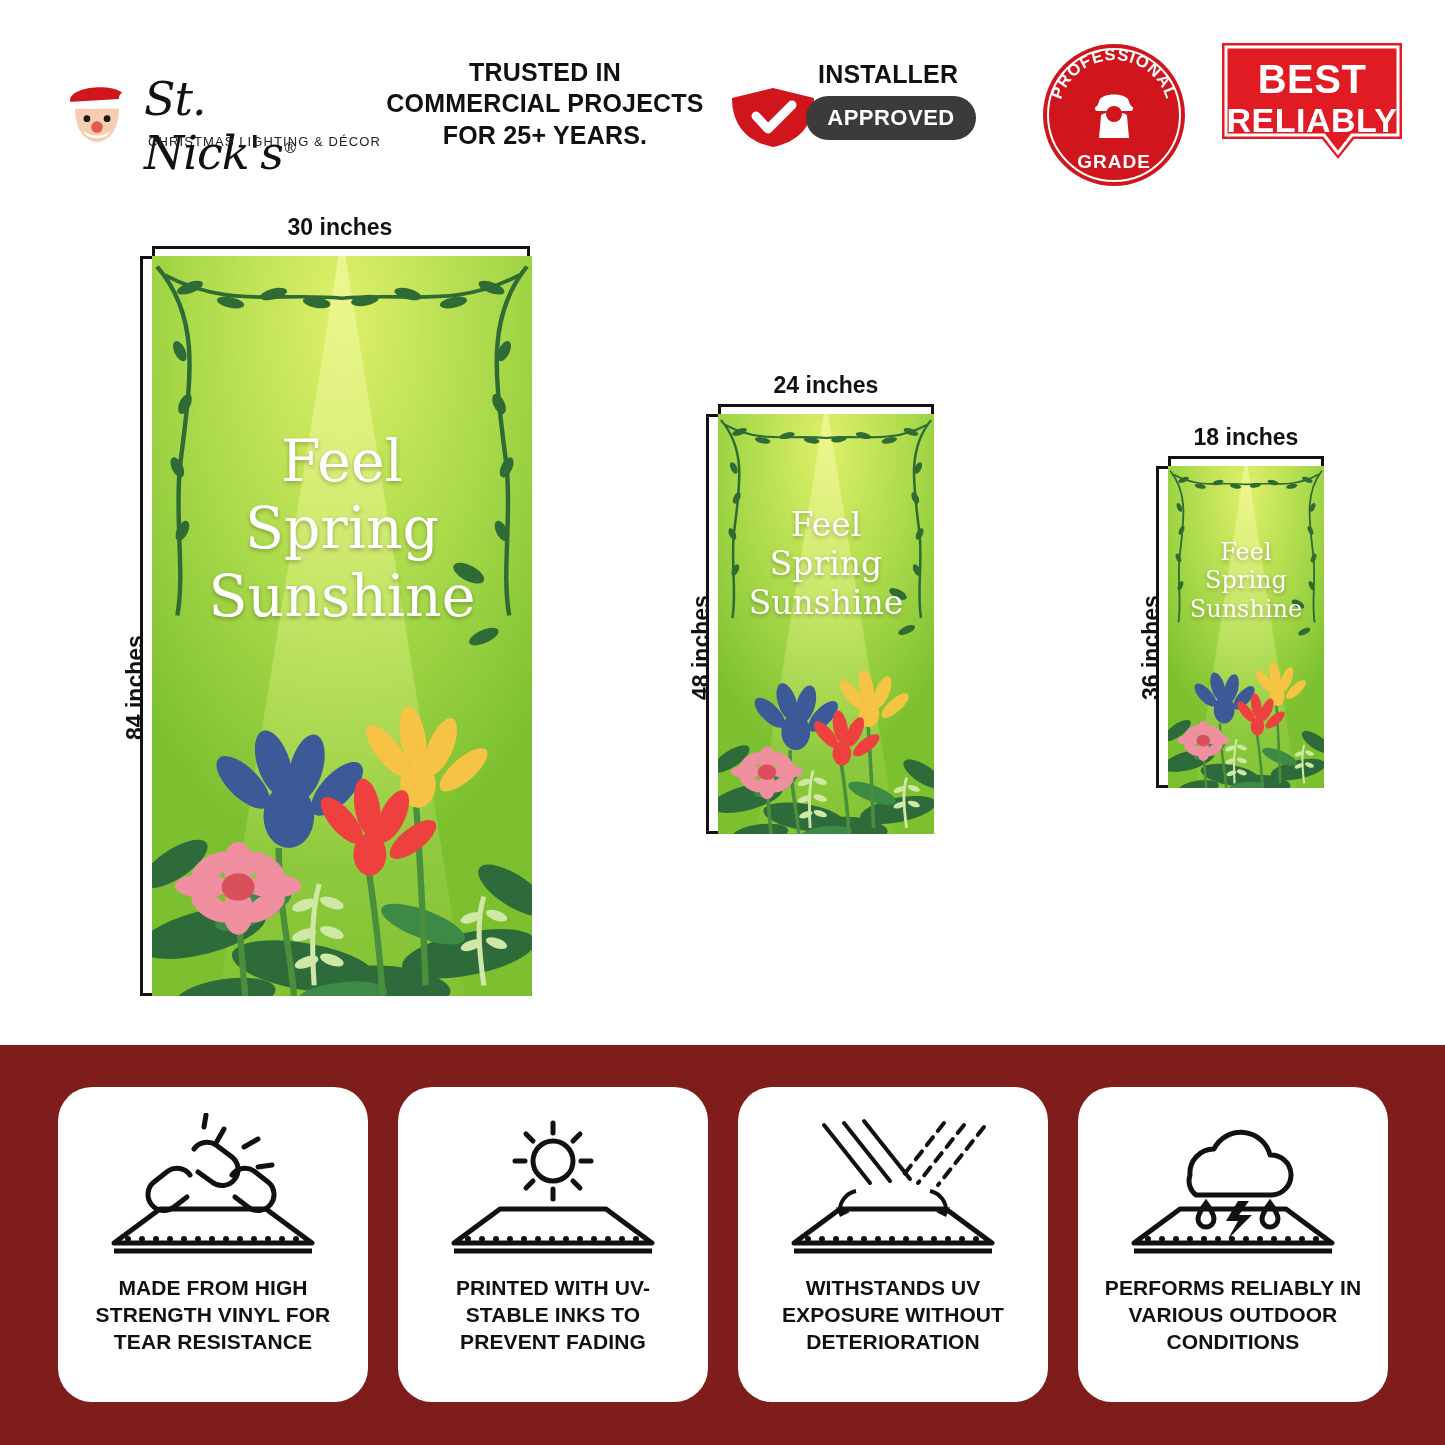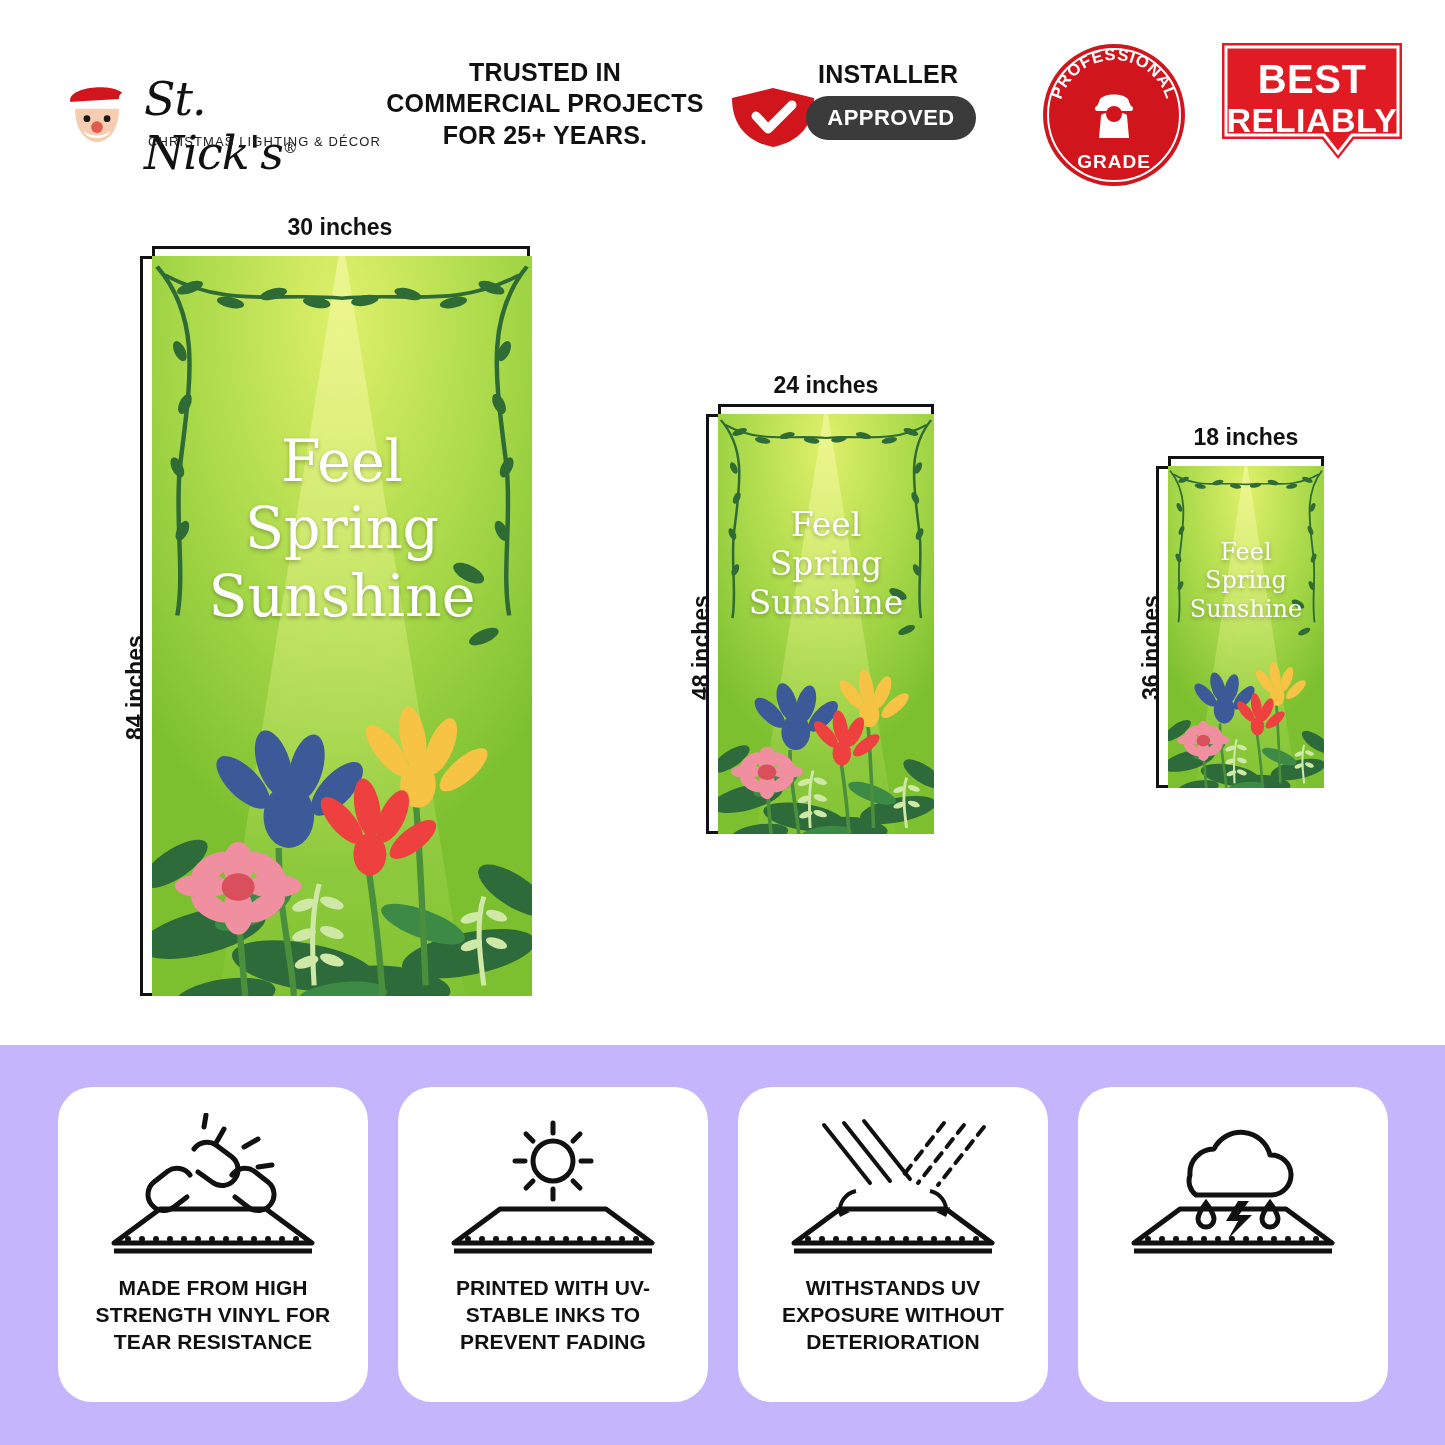--- a/index.html
+++ b/index.html
@@ -227,21 +227,21 @@
     pointer-events: none;
   }
 
   
   .features {
     position: absolute;
     left: 0;
     bottom: 0;
     width: 1445px;
     height: 400px;
-    background: #c4b5fd;
+    background: #7f1d1d;
     padding-top: 0;
   }
   .feature-row {
     position: absolute;
     top: 42px;
     left: 58px;
     width: 1330px;
     display: flex;
     justify-content: space-between;
   }
@@ -627,16 +627,17 @@
           <circle cx="114" cy="126" r="3"></circle>
             <circle cx="128" cy="126" r="3"></circle>
             <circle cx="142" cy="126" r="3"></circle>
           <circle cx="156" cy="126" r="3"></circle>
             <circle cx="170" cy="126" r="3"></circle>
             <circle cx="184" cy="126" r="3"></circle>
           <circle cx="198" cy="126" r="3"></circle>
         </g>
         <line x1="16" y1="138" x2="214" y2="138" stroke="#111" stroke-width="5"></line>
       </svg>
+      <div class="feature-caption">PERFORMS RELIABLY IN VARIOUS OUTDOOR CONDITIONS</div>
     </div>
 
   </div>
 </div>
 
 </body></html>

